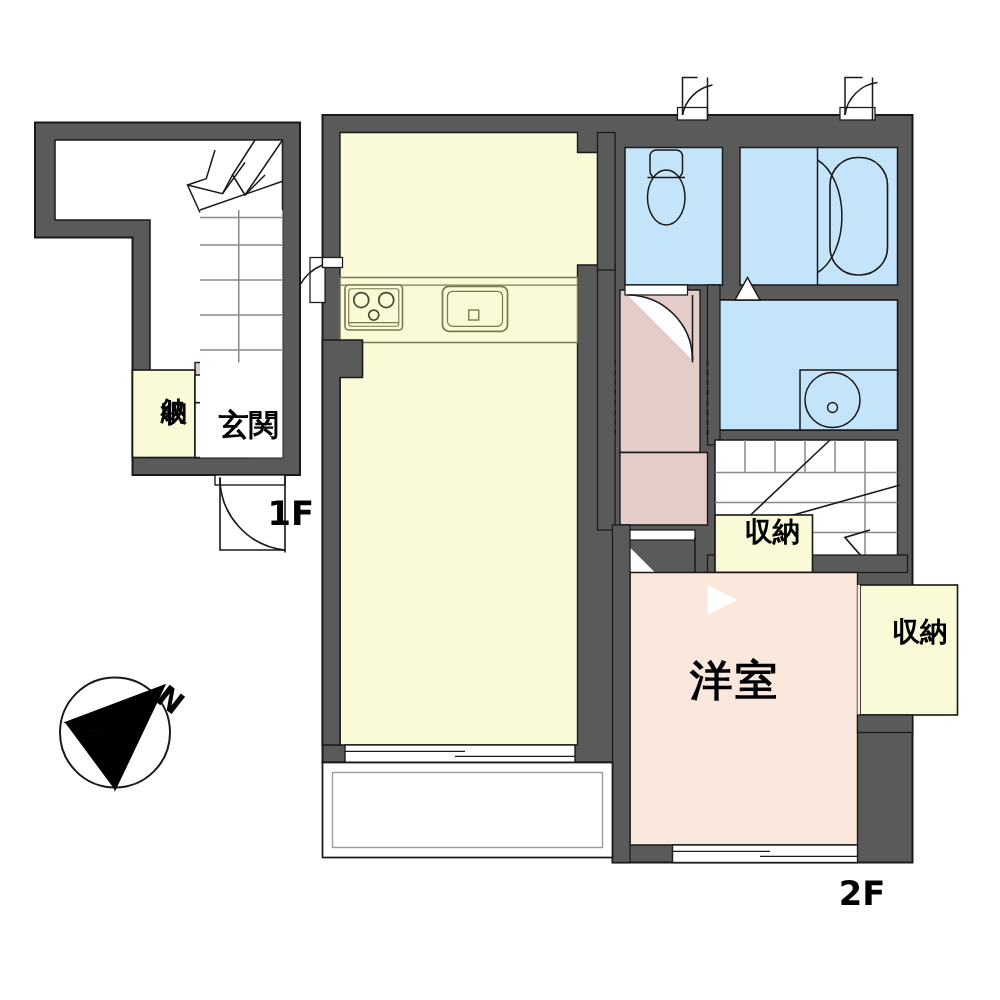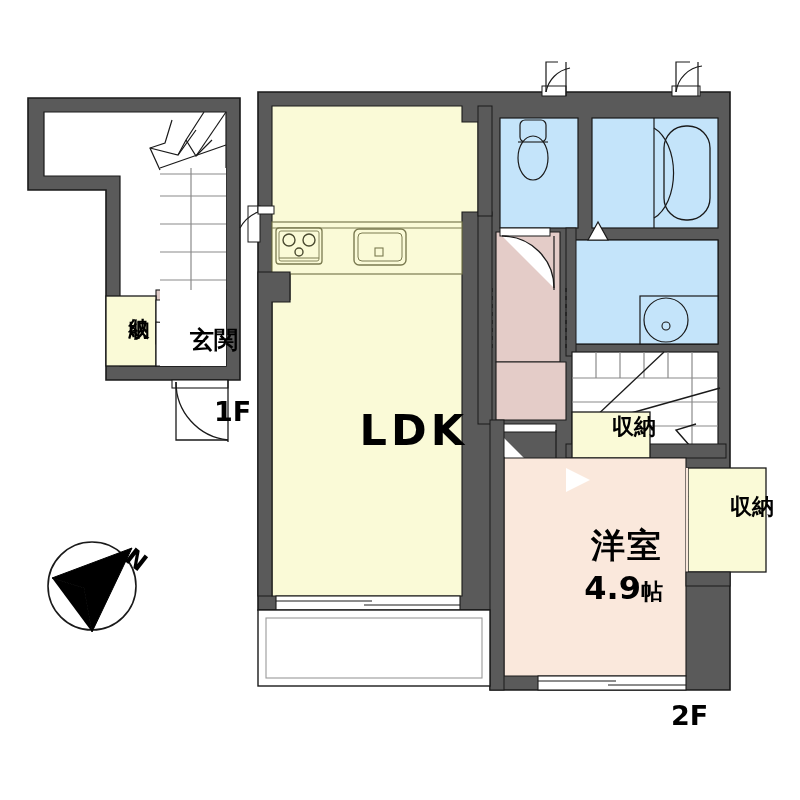--- a/index.html
+++ b/index.html
@@ -16,21 +16,21 @@
     overflow: hidden;
   }
   .layer {
     position: absolute;
     left: 0; top: 0;
     width: 800px;
     height: 800px;
   }
   .room-label {
     position: absolute;
-    text-align: right;
+    text-align: center;
     color: #000000;
     font-weight: bold;
     line-height: 1.05;
     white-space: nowrap;
     pointer-events: none;
   }
   .lbl-ldk      { left: 268px; top: 408px; width: 200px; font-size: 43px; letter-spacing: 4px; }
   .lbl-ldk-area { left: 268px; top: 458px; width: 200px; font-size: 37px; }
   .lbl-ldk-area .unit { font-size: 25px; }
   .lbl-yoshitsu      { left: 513px; top: 528px; width: 150px; font-size: 34px; letter-spacing: 2px; }
@@ -277,26 +277,22 @@
 
     <g>
       <circle cx="92" cy="586" r="44" fill="#ffffff" stroke="#1a1a1a" stroke-width="1.6"></circle>
       <path d="M 52 578 L 132 548 L 92 632 L 84 588 Z" fill="#000000" stroke="#000000" stroke-width="1"></path>
       <path d="M 52 578 L 84 588 L 92 632 Z" fill="#000000"></path>
     </g>
   </svg>
 
   <div class="floor-tag" style="left:126px; top:546px; font-size:24px; transform:rotate(38deg); font-weight:900;">N</div>
 
-  <div class="room-label lbl-ldk">LDK</div>
 
   <div class="room-label lbl-yoshitsu">洋室</div>
-  <div class="room-label lbl-yoshitsu-area">
-    <span>4.9</span><span class="unit">帖</span>
-  </div>
 
   <div class="room-label lbl-genkan">玄関</div>
 
   <div class="room-label lbl-stor-1f" style="writing-mode: vertical-rl; text-orientation: upright; letter-spacing:-1px;">収納</div>
 
   <div class="room-label lbl-stor-2a">収納</div>
 
   <div class="room-label lbl-stor-2b">収納</div>
 
 

